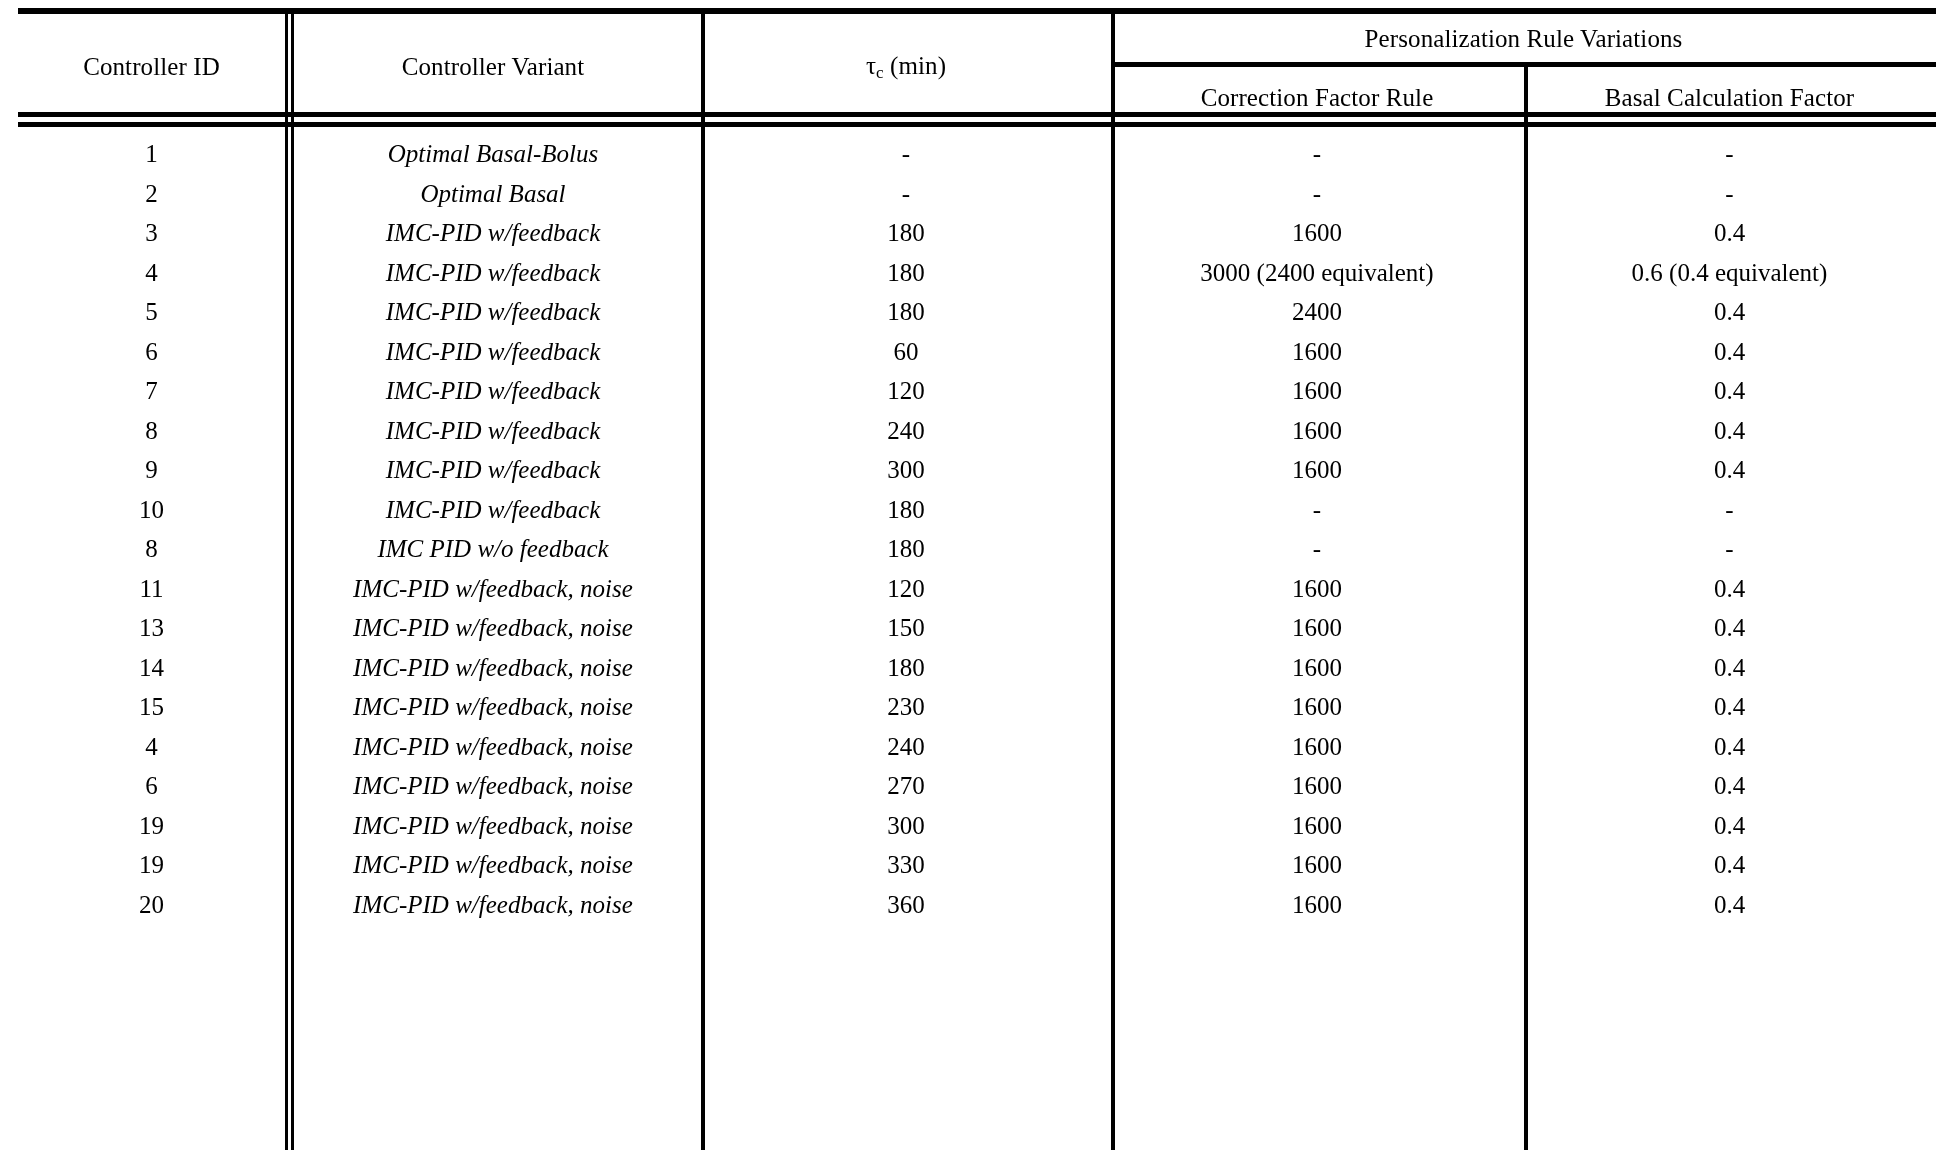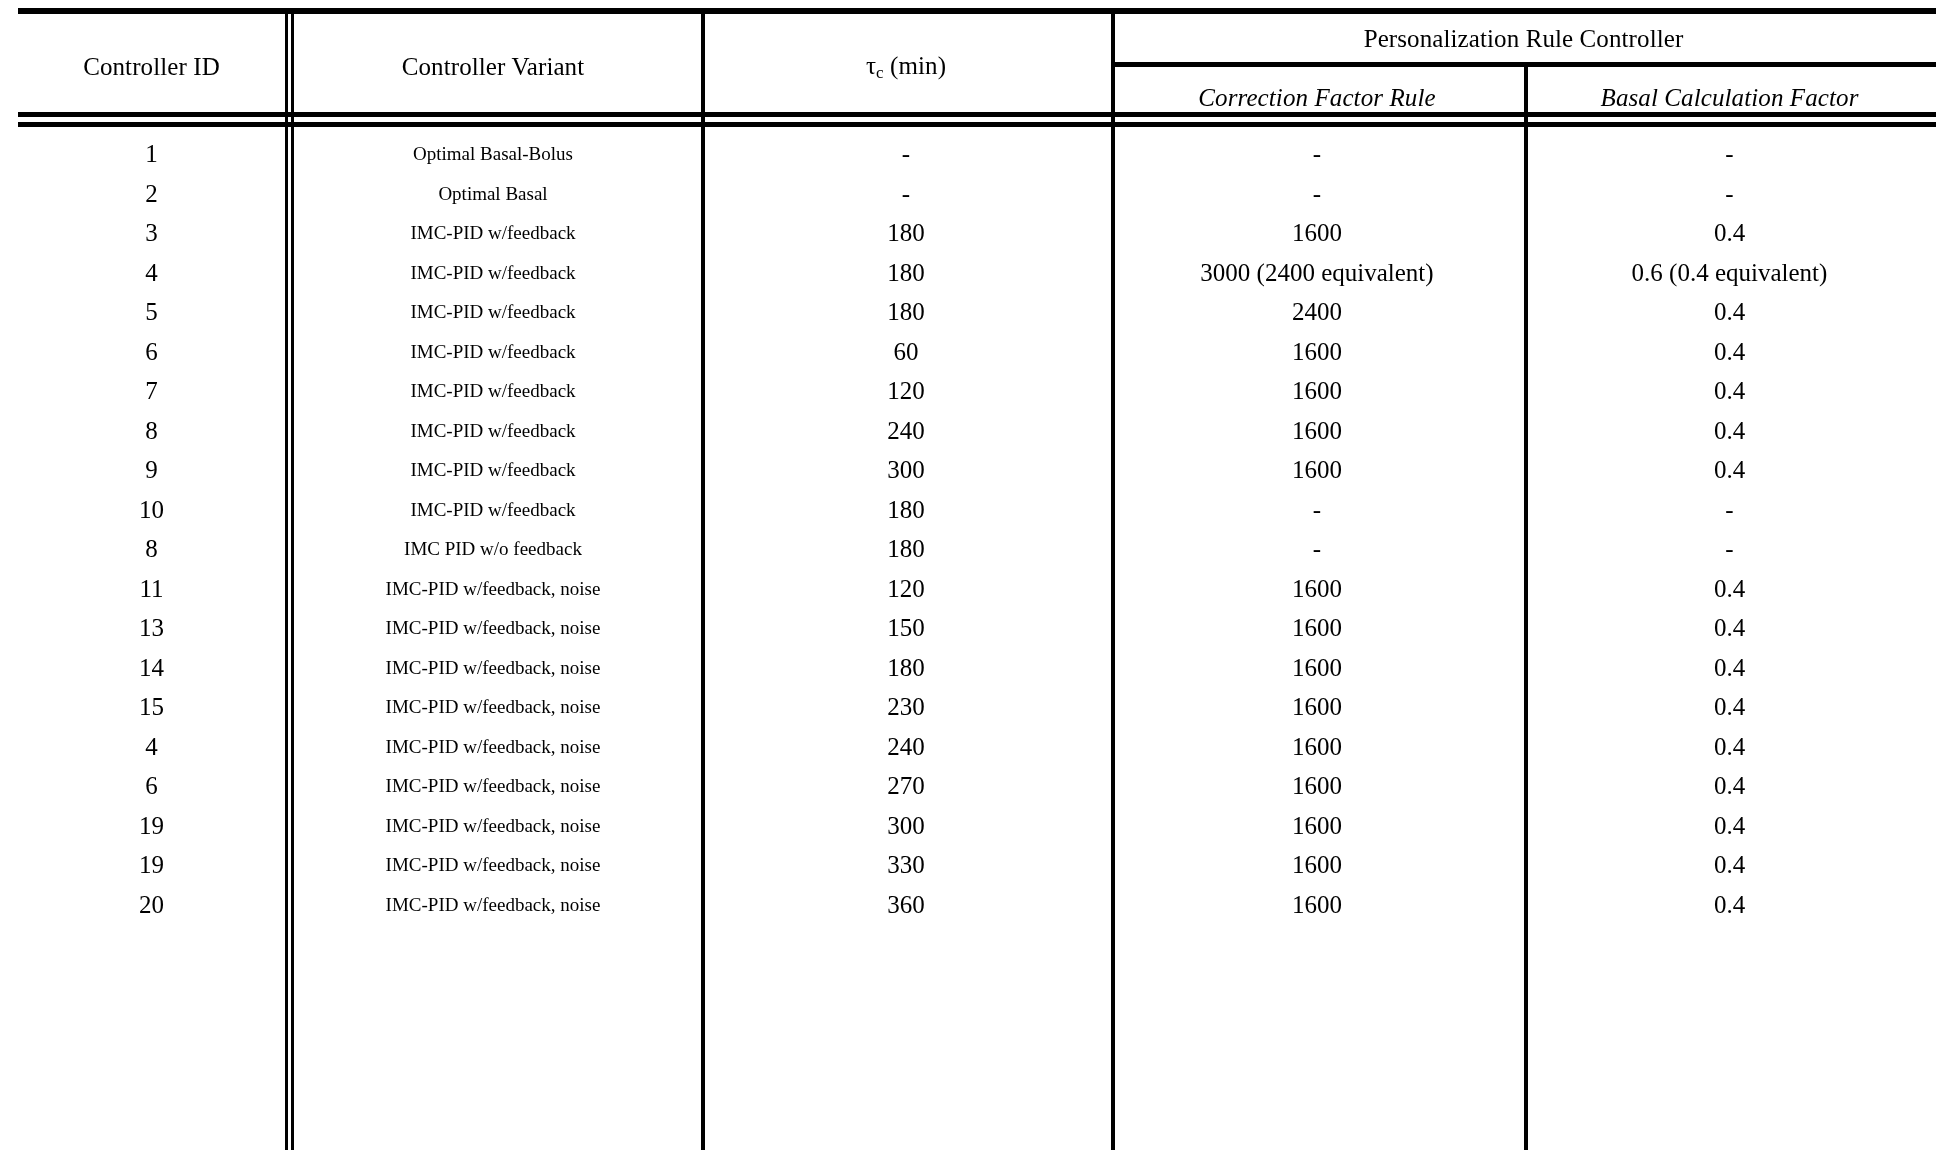--- a/index.html
+++ b/index.html
@@ -50,21 +50,21 @@
   }
 
   
   thead th {
     font-weight: bold;
     font-size: 25px;
     letter-spacing: 0.1px;
   }
 
   .hdr-row-top th { height: 62px; }
-  .hdr-row-sub th { height: 56px; font-style: italic; }
+  .hdr-row-sub th { height: 56px; }
 
   
   .hdr-row-top th {
     border-top: 5px solid #000;
   }
 
   
   .dbl-rule {
     position: absolute;
     top: 8px;
@@ -102,21 +102,21 @@
 
   
   tbody td {
     height: 39.5px;
     font-size: 25px;
     line-height: 39.5px;
   }
   tbody tr:first-child td { padding-top: 8px; }
 
   td.cell-id      { font-size: 25px; }
-  td.cell-variant { font-size: 19px; }
+  td.cell-variant { font-size: 25px; font-style: italic; }
   td.cell-tau     { font-size: 25px; }
   td.cell-cfr     { font-size: 25px; }
   td.cell-bcf     { font-size: 25px; }
 
   sub {
     font-size: 0.68em;
     vertical-align: -0.22em;
   }
 
   .tau-glyph { font-style: normal; }
@@ -145,21 +145,21 @@
       <col class="c-bcf">
     </colgroup>
 
     <thead>
       <tr class="hdr-row-top">
         <th rowspan="2">Controller ID</th>
         <th rowspan="2">Controller Variant</th>
         <th rowspan="2">
           <span class="tau-glyph">τ</span><sub>c</sub><span> (min)</span>
         </th>
-        <th colspan="2">Personalization Rule Controller</th>
+        <th colspan="2">Personalization Rule Variations</th>
       </tr>
       <tr class="hdr-row-sub">
         <th>Correction Factor Rule</th>
         <th>Basal Calculation Factor</th>
       </tr>
     </thead>
 
     <tbody id="table-body">
         <tr>
           <td class="cell-id">1</td>

